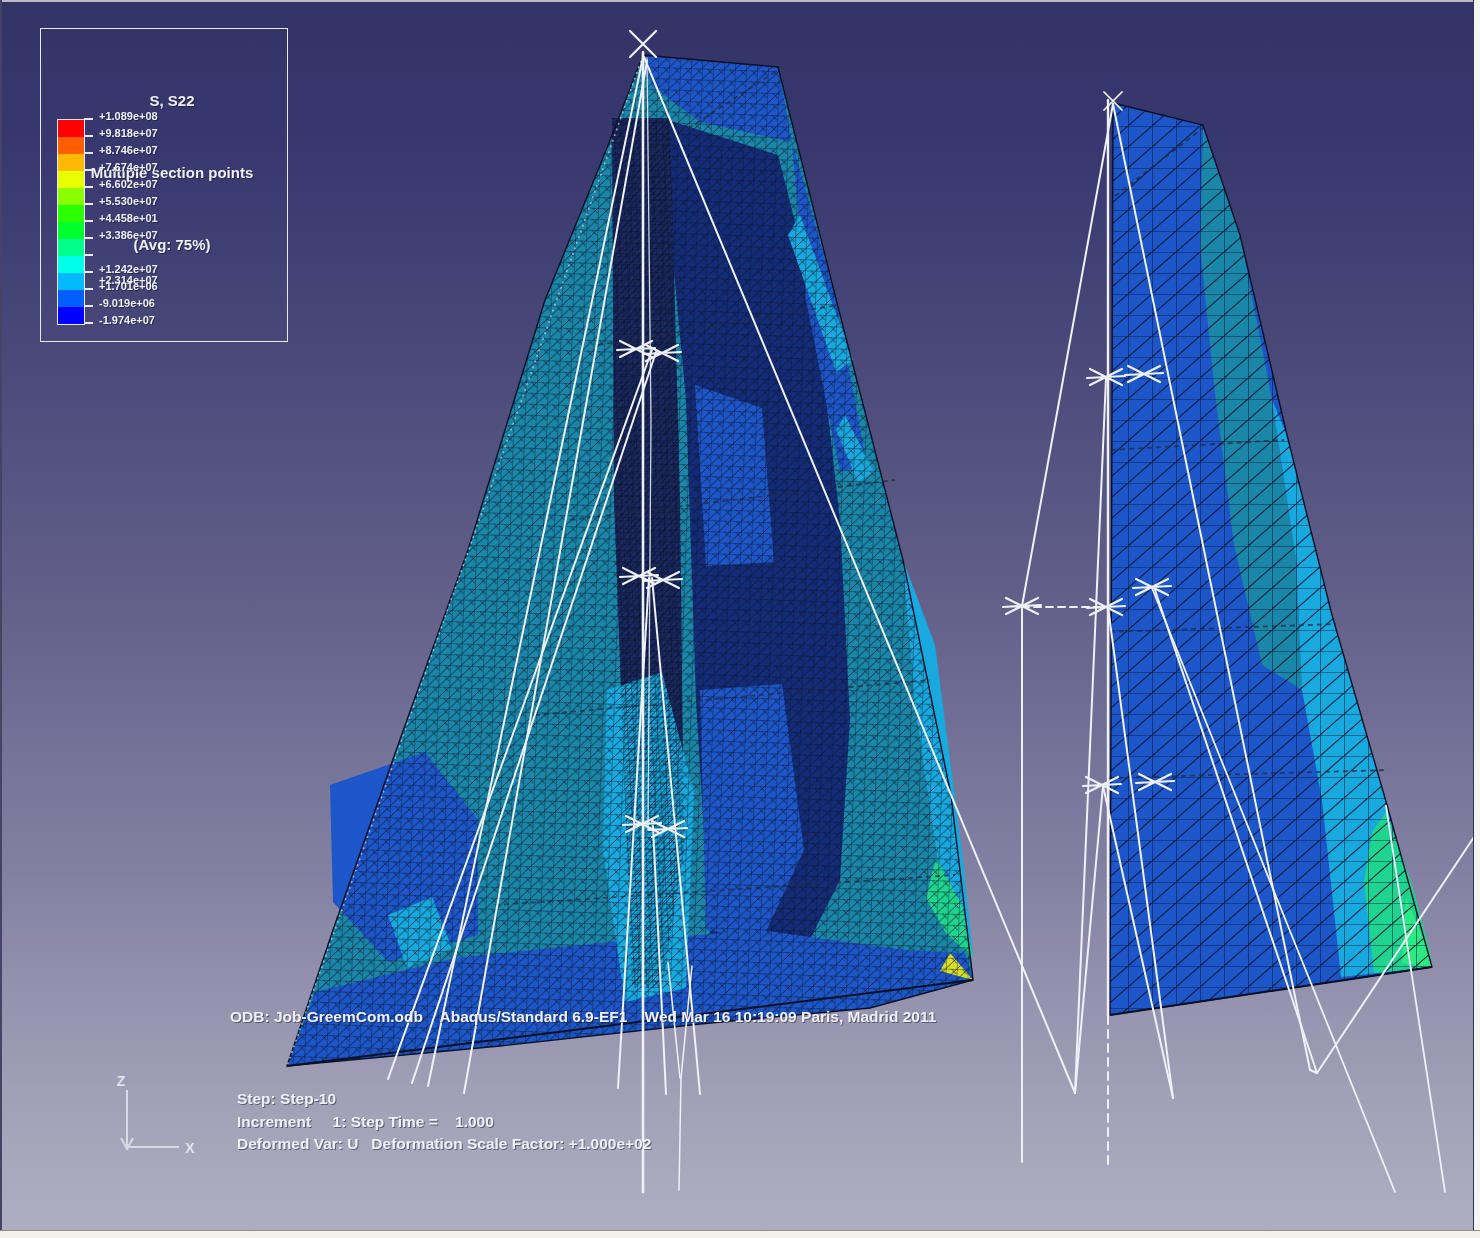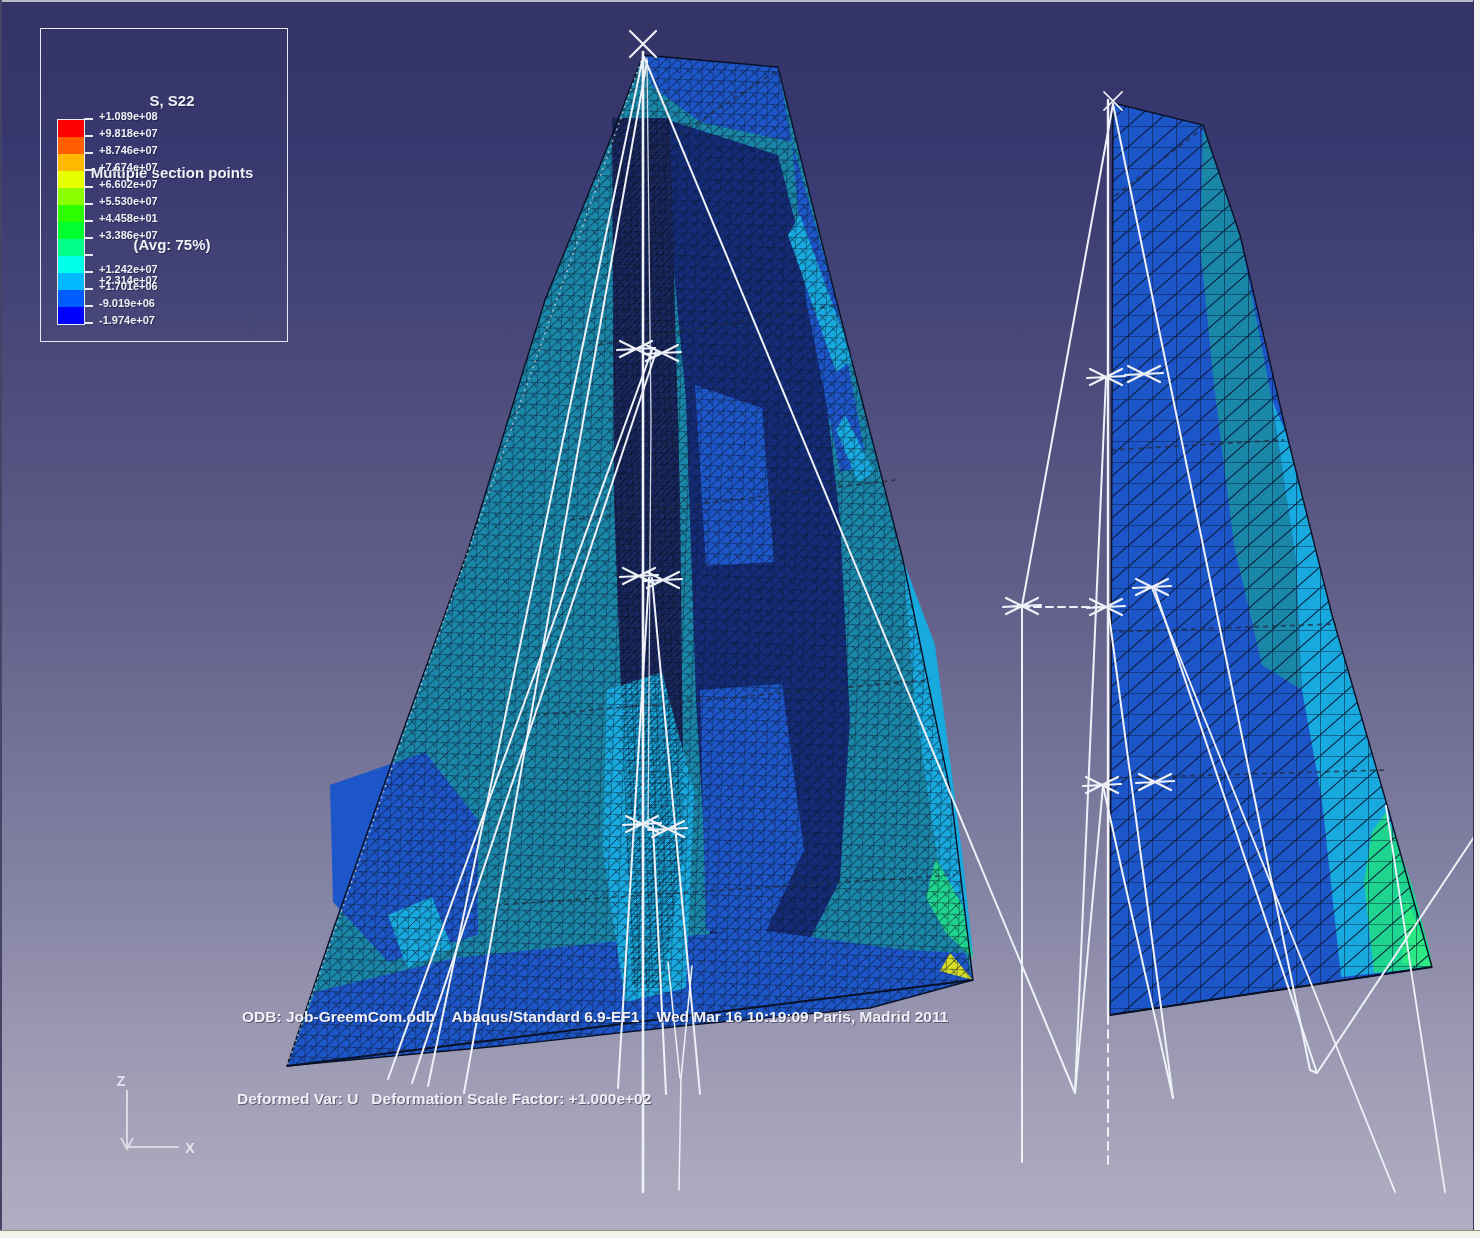--- a/index.html
+++ b/index.html
@@ -18,21 +18,21 @@
   #legend .titles{padding:12px 0 0 16px;line-height:24px;font-size:15px;font-weight:bold;
           text-shadow:1px 1px 0 rgba(10,10,30,.45);white-space:pre;}
   #legend-bar{position:absolute;left:16px;top:90px;width:26px;height:204px;border:1px solid #e6e9f2;}
   #legend-bar .swatch{position:absolute;left:0;width:26px;height:17px;}
   #legend .tick{position:absolute;left:43px;width:9px;height:2px;background:#e6e9f2;}
   #legend .lval{position:absolute;left:58px;font-size:11px;font-weight:bold;white-space:pre;
           text-shadow:1px 1px 0 rgba(10,10,30,.45);}
   
   .ovtext{position:absolute;color:#f0f1f7;font-weight:bold;white-space:pre;
           text-shadow:1px 1px 0 rgba(20,20,45,.5);z-index:30;}
-  #odb-line{left:242px;top:1008px;font-size:15.5px;}
+  #odb-line{left:230px;top:1008px;font-size:15.5px;}
   #step-block{left:237px;top:1088px;font-size:15.5px;line-height:22.5px;}
 </style>
 </head>
 <body>
 
 <div id="stage">
 
   <svg id="scene" width="1480" height="1238" viewBox="0 0 1480 1238">
     <defs>
       <pattern id="meshFine" width="11" height="11" patternUnits="userSpaceOnUse" patternTransform="rotate(2)">
@@ -207,19 +207,19 @@
       <div class="lval" style="top: 234px;">+1.242e+07</div>
       <div class="tick" style="top: 259px;"></div>
       <div class="lval" style="top: 251px;">+1.701e+06</div>
       <div class="tick" style="top: 276px;"></div>
       <div class="lval" style="top: 268px;">-9.019e+06</div>
       <div class="tick" style="top: 293px;"></div>
       <div class="lval" style="top: 285px;">-1.974e+07</div>
     </div>
 
   <div id="odb-line" class="ovtext">ODB: Job-GreemCom.odb    Abaqus/Standard 6.9-EF1    Wed Mar 16 10:19:09 Paris, Madrid 2011</div>
-  <div id="step-block" class="ovtext"><div>Deformed Var: U   Deformation Scale Factor: +1.000e+02</div></div>
+  <div id="step-block" class="ovtext"><div>Step: Step-10</div><div>Increment     1: Step Time =    1.000</div><div>Deformed Var: U   Deformation Scale Factor: +1.000e+02</div></div>
 
   <div class="chrome-top"></div>
   <div class="chrome-left"></div>
   <div class="chrome-right"></div>
   <div class="chrome-bottom"></div>
 </div>
 
 </body></html>

